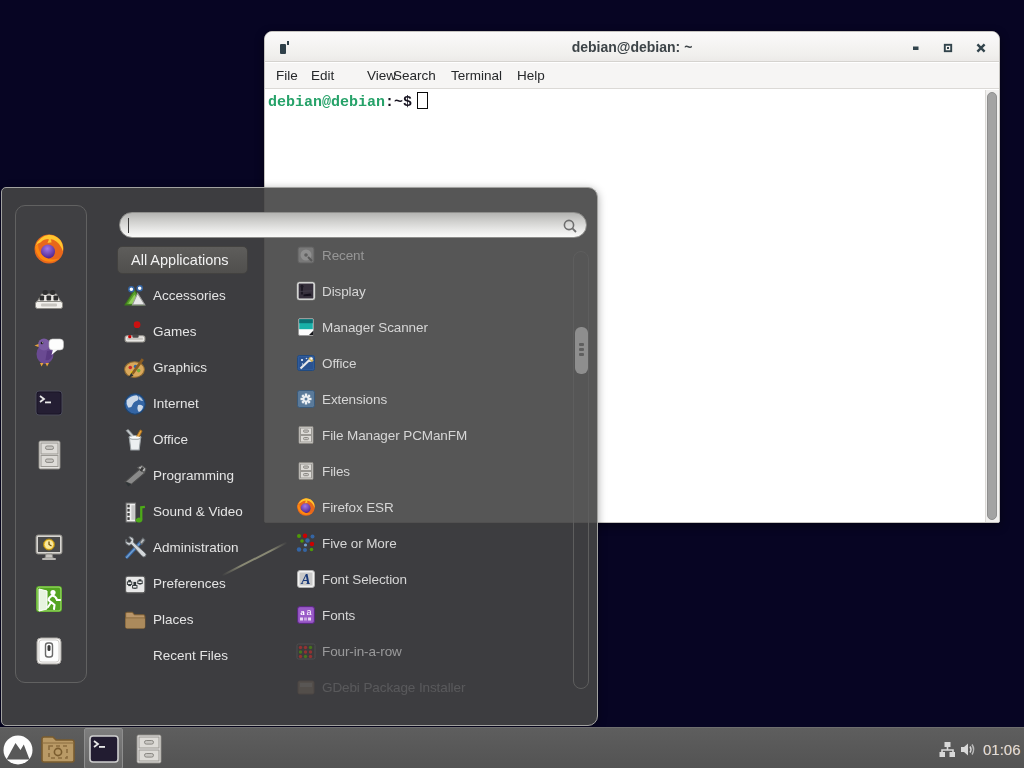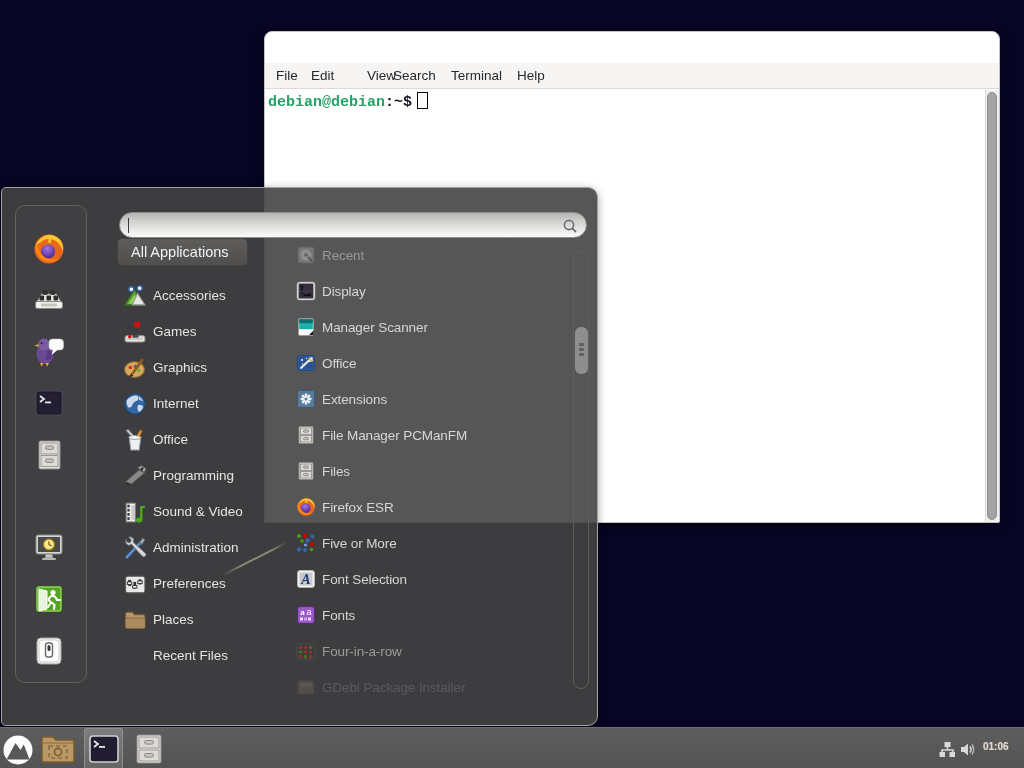--- a/index.html
+++ b/index.html
@@ -34,20 +34,34 @@
   #cursor { position:absolute; left:152px; top:2px; width:11px; height:17px;
     border:1.5px solid #0b0b0b; background:#fff; }
   #tscroll { position:absolute; right:0; top:0; bottom:0; width:14px; background:#f1f0ef;
     border-left:1px solid #dcdad7; }
   #tthumb { position:absolute; right:2px; top:2px; width:10px; bottom:2px;
     background:#a3a3a3; border:1px solid #8f8f8f; border-radius:5px; }
 </style>
 </head>
 <body>
   <div id="term">
+    <div id="titlebar">
+      <div id="termicon"></div>
+      <div id="title">debian@debian: ~</div>
+      <svg class="winbtn" style="left:909px;top:41px" width="14" height="14">
+        <rect x="4" y="5.5" width="5.5" height="3.5" fill="#32444c"></rect>
+      </svg>
+      <svg class="winbtn" style="left:941px;top:41px" width="14" height="14">
+        <rect x="3.8" y="3.8" width="6.4" height="6.4" fill="none" stroke="#32444c" stroke-width="1.9"></rect>
+        <rect x="6" y="6" width="2" height="2" fill="#32444c"></rect>
+      </svg>
+      <svg class="winbtn" style="left:974px;top:41px" width="14" height="14">
+        <path d="M3.4 3.4 L10.6 10.6 M10.6 3.4 L3.4 10.6" stroke="#32444c" stroke-width="2.4"></path>
+      </svg>
+    </div>
     <div id="menubar">
       <span class="mitem" style="left:11px">File</span>
       <span class="mitem" style="left:46px">Edit</span>
       <span class="mitem" style="left:102px">View</span>
       <span class="mitem" style="left:128px">Search</span>
       <span class="mitem" style="left:186px">Terminal</span>
       <span class="mitem" style="left:252px">Help</span>
     </div>
     <div id="termbody">
       <div id="prompt"><span class="g">debian@debian</span>:~$</div>
@@ -456,34 +470,34 @@
   #panel { position:absolute; left:0; top:727px; width:1024px; height:41px;
     background:linear-gradient(#5e5e5e,#535353); border-top:1px solid #6e6e6e; }
   #menubtn { position:absolute; left:1px; top:5px; }
   #folderbtn { position:absolute; left:40px; top:7px; }
   #termlaunch { position:absolute; left:84px; top:0px; width:39px; height:41px;
     background:linear-gradient(#7e7e7e,#666666); border:1px solid #8e8e8e; border-radius:2px; }
   #termlaunch svg { position:absolute; left:4px; top:6px; }
   #cabbtn { position:absolute; left:136px; top:6px; }
   #netic { position:absolute; left:939px; top:13px; }
   #volic { position:absolute; left:960px; top:14px; }
-  #clock { position:absolute; left:983px; top:13px; font-size:10px; font-weight:bold; color:#dcdbd9;
+  #clock { position:absolute; left:983px; top:13px; font-size:15px; font-weight:normal; color:#dcdbd9;
     text-shadow:0.5px 0 0 rgba(230,140,40,0.55), -0.5px 0 0 rgba(120,160,230,0.4); }
 </style>
 <style>
   #menu { position:absolute; left:1px; top:187px; width:597px; height:539px;
     background:rgba(68,68,68,0.9); border:1px solid #a2a2a0;
     border-radius:5px 10px 10px 5px; box-shadow:0 2px 8px rgba(0,0,0,0.35); }
   #sidebox { position:absolute; left:13px; top:17px; width:72px; height:478px;
     border:1px solid #616161; border-radius:10px; background:rgba(255,255,255,0.02); }
   #searchbox { position:absolute; left:117px; top:24px; width:468px; height:26px;
     border:1px solid #8e8e8c; border-radius:13px;
     background:linear-gradient(#b4b4b2 0%, #d0d0ce 35%, #ececeb 75%, #fafaf9 100%); }
   #scursor { position:absolute; left:8px; top:5px; width:1px; height:15px; background:#3a3a3a; }
-  #allapps { position:absolute; left:115px; top:50px; width:131px; height:28px;
+  #allapps { position:absolute; left:115px; top:58px; width:131px; height:28px;
     background:linear-gradient(#5e5d5b,#504f4d); border:1px solid #434240; border-radius:5px;
     color:#f2f2f2; font-size:14.5px; line-height:27px; padding-left:13px; }
   .cat { position:absolute; left:115px; height:26px; }
   .cat svg { position:absolute; left:6px; top:0px; }
   .cat span { position:absolute; left:36px; top:4.5px; font-size:13.5px; color:#e4e4e4; white-space:nowrap; }
   .app { position:absolute; left:293px; height:22px; }
   .app svg { position:absolute; left:1px; top:0px; }
   .app span { position:absolute; left:27px; top:3px; font-size:13.5px; letter-spacing:-0.1px; color:#d6d6d6; white-space:nowrap; }
   .side { position:absolute; left:31px; }
   #trough { position:absolute; left:571px; top:63px; width:16px; height:438px;

